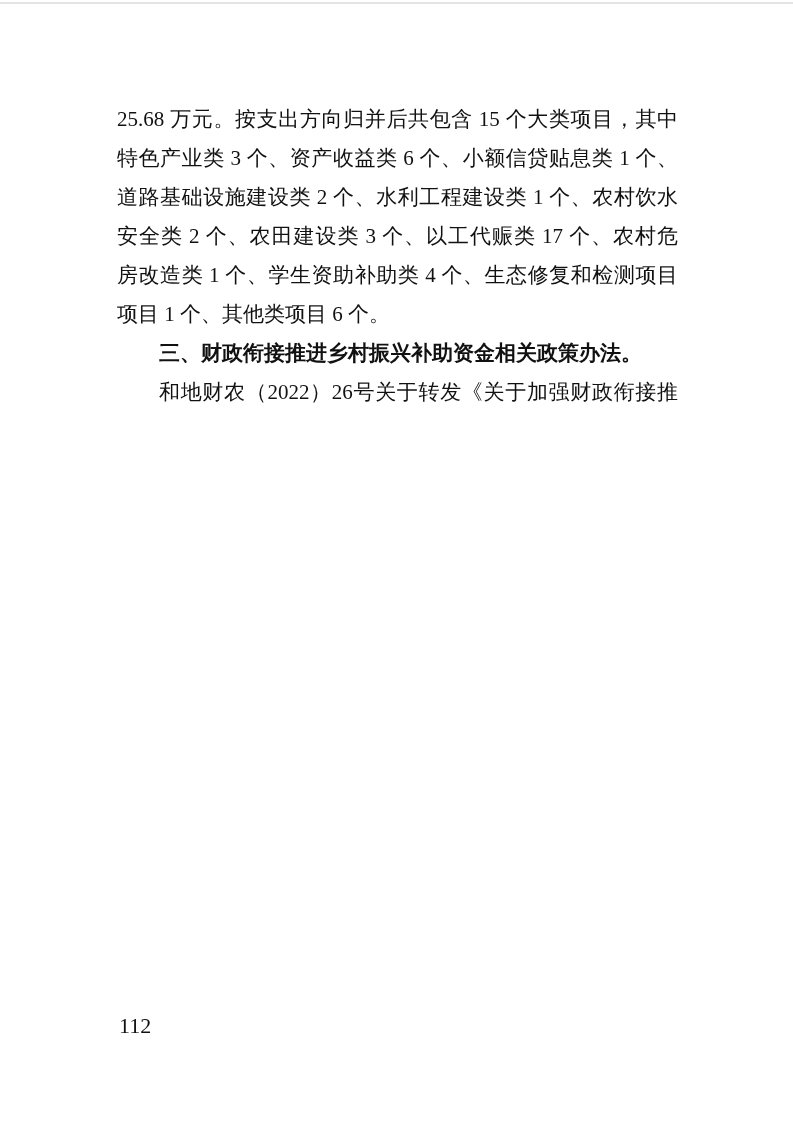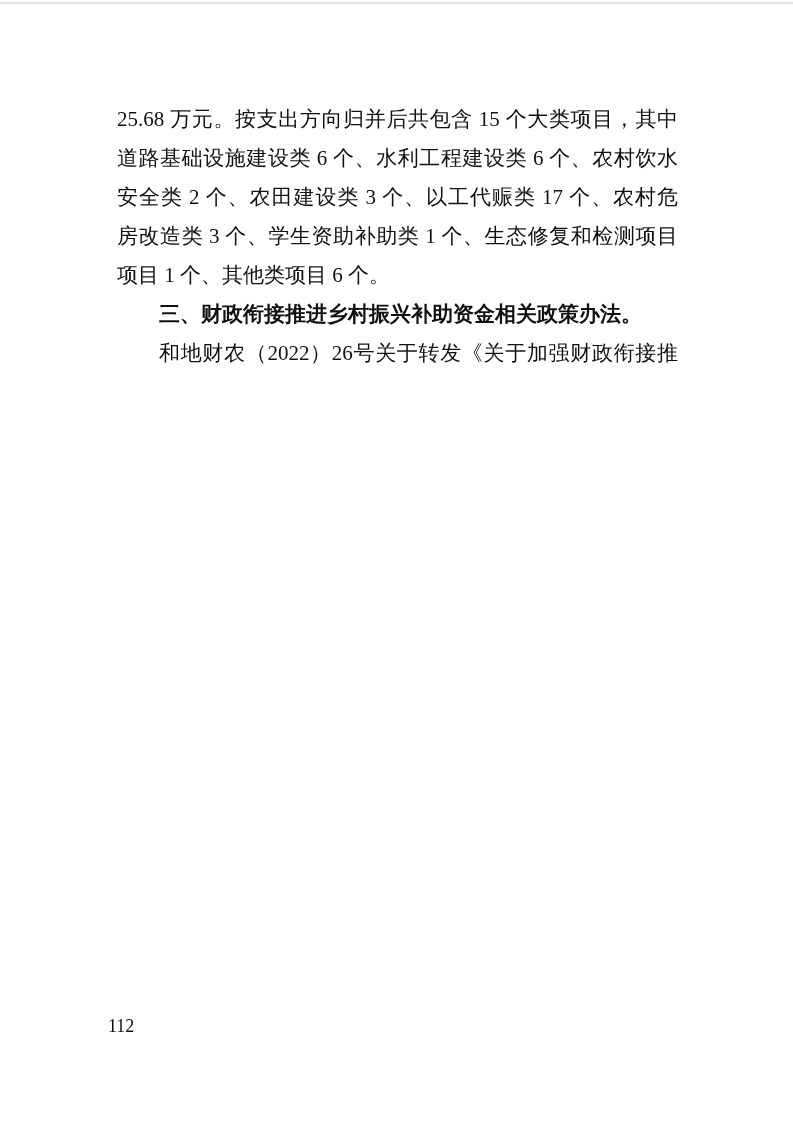--- a/index.html
+++ b/index.html
@@ -46,41 +46,42 @@
   }
   .indent {
     text-indent: 2em;
     text-align: right;
   }
   .heading {
     font-weight: 700;
   }
   .page-number {
     position: absolute;
-    left: 108px;
+    left: 119px;
     top: 1012px;
-    font-size: 18px;
+    font-size: 22px;
     line-height: 28px;
     color: #111111;
   }
 </style>
 </head>
 <body>
 
 <div class="page">
 
   <div class="scan-artifact"></div>
 
   <div class="body-text">
 
     <div>
       <div class="line fill">25.68 万元。按支出方向归并后共包含 15 个大类项目，其中</div>
-      <div class="line fill">道路基础设施建设类 6 个、水利工程建设类 6 个、农村饮水</div>
+      <div class="line fill">特色产业类 3 个、资产收益类 6 个、小额信贷贴息类 1 个、</div>
+      <div class="line fill">道路基础设施建设类 2 个、水利工程建设类 1 个、农村饮水</div>
       <div class="line fill">安全类 2 个、农田建设类 3 个、以工代赈类 17 个、农村危</div>
-      <div class="line fill">房改造类 3 个、学生资助补助类 1 个、生态修复和检测项目</div>
+      <div class="line fill">房改造类 1 个、学生资助补助类 4 个、生态修复和检测项目</div>
       <div class="line end">项目 1 个、其他类项目 6 个。</div>
     </div>
 
     <div class="line end indent heading">三、财政衔接推进乡村振兴补助资金相关政策办法。</div>
 
     <div>
       <div class="line fill indent">和地财农（2022）26号关于转发《关于加强财政衔接推</div>
     </div>
 
 

